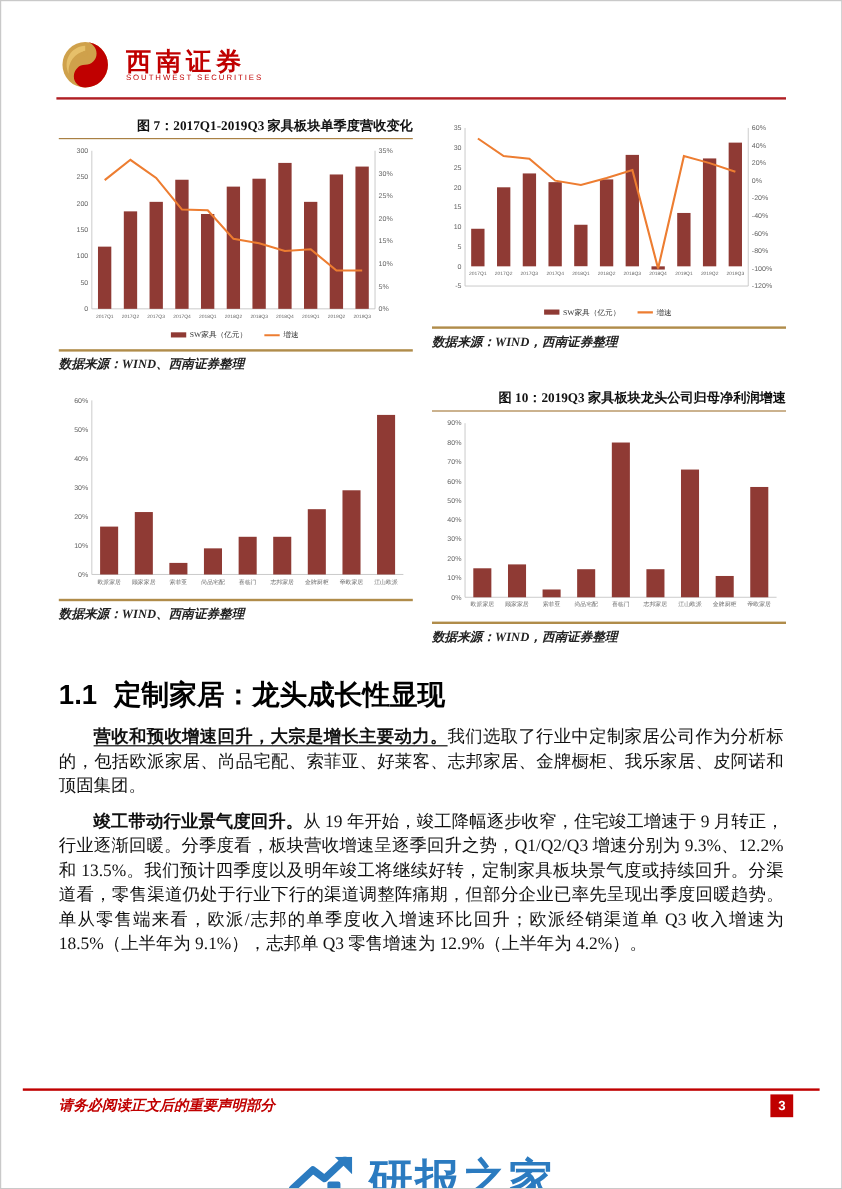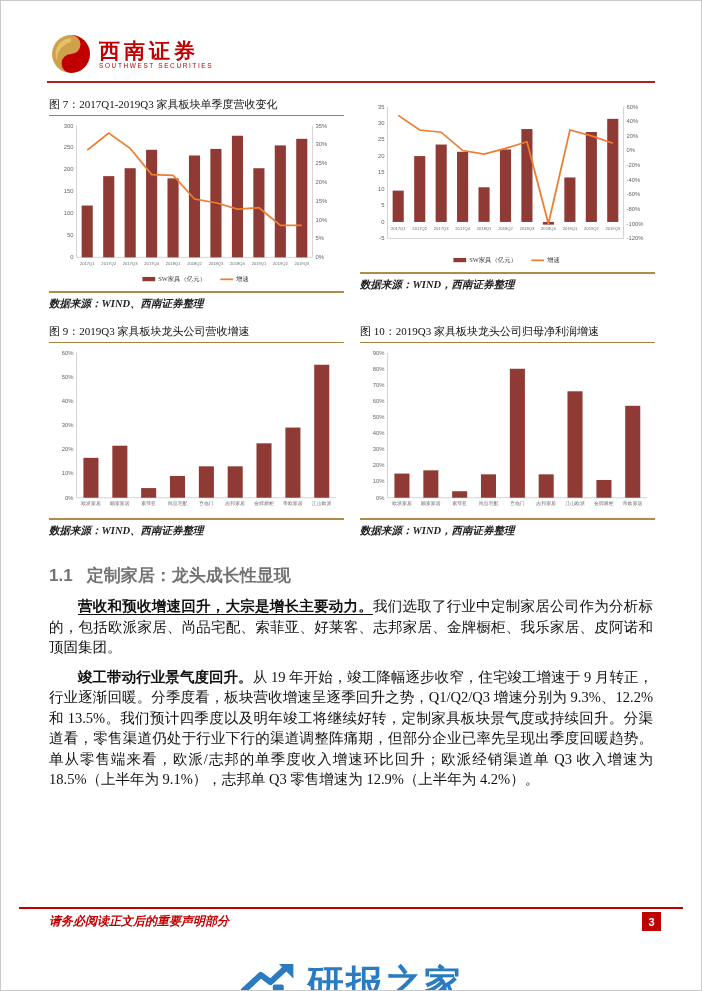--- a/index.html
+++ b/index.html
@@ -1,35 +1,35 @@
 <!DOCTYPE html>
 <html><head>
 <meta charset="utf-8">
 <style>
   html,body{margin:0;padding:0;background:#fff;}
   .page{position:relative;width:700px;height:989px;border:1px solid #c9c9c9;background:#fff;overflow:hidden;font-family:"Liberation Serif",serif;color:#1a1a1a;}
   
   .header{display:flex;justify-content:space-between;align-items:flex-end;margin:33px 46px 0 50px;}
-  .logo{display:flex;align-items:center;gap:8px;}
+  .logo{display:flex;align-items:center;gap:14px;}
   .logo svg{display:block;}
   .brand-cn{color:#c00000;font-weight:bold;font-size:21px;letter-spacing:4px;line-height:22px;font-family:"Liberation Serif",serif;}
   .brand-en{color:#c00000;font-size:6.5px;letter-spacing:1.6px;font-family:"Liberation Sans",sans-serif;}
   .doc-title{font-size:13.5px;font-weight:bold;margin-bottom:1px;}
   .header-rule{margin:7px 46px 0 46px;border-top:2px solid #b01f24;}
   
   .figures{display:grid;grid-template-columns:1fr 1fr;column-gap:16px;row-gap:13px;margin:14px 46px 0 48px;}
-  .fig-title{font-size:11px;font-weight:normal;color:#111;padding-bottom:3px;border-bottom:1px solid #a98044;}
+  .fig-title{font-size:11px;font-weight:bold;color:#111;padding-bottom:3px;border-bottom:1px solid #a98044;text-align:right;}
   .fig svg.chart{width:100%;height:168px;display:block;margin-top:2px;}
   .fig-source{border-top:2px solid #b08c4a;margin-top:5px;padding-top:4px;font-size:10.5px;font-weight:bold;font-style:italic;color:#222;}
   .tick{font-size:6px;fill:#666;font-family:"Liberation Sans",sans-serif;}
   .xtick{fill:#666;font-family:"Liberation Sans",sans-serif;}
   .ltext{font-size:6.5px;fill:#333;font-family:"Liberation Serif",serif;}
   .ax{stroke:#bfbfbf;stroke-width:0.7;}
   
-  .section-heading{margin:26px 48px 0 48px;font-size:17px;font-weight:bold;color:#737373;}
+  .section-heading{margin:26px 48px 0 48px;font-size:23px;font-weight:bold;color:#000000;}
   .section-heading .num{margin-right:14px;font-family:"Liberation Sans",sans-serif;}
   .para{margin:9px 48px 0 48px;font-size:14.5px;line-height:20.5px;text-align:justify;text-indent:2em;color:#111;}
   .lead{font-weight:bold;}
   .lead.underline{text-decoration:underline;text-underline-offset:3px;font-family:Liberation Serif, serif;}
   
   .footer-rule{position:absolute;left:18px;right:18px;top:906px;border-top:2px solid #c00000;}
   .disclaimer{position:absolute;left:48px;top:912px;color:#c00000;font-size:12px;font-weight:bold;font-style:italic;}
   .page-badge{position:absolute;right:40px;top:911px;width:19px;height:19px;background:#c00000;color:#fff;font-size:11px;font-weight:bold;display:flex;align-items:center;justify-content:center;font-family:"Liberation Sans",sans-serif;}
   
   .watermark{position:absolute;left:0;right:0;top:963px;display:flex;justify-content:center;align-items:center;gap:10px;}
@@ -161,21 +161,20 @@
           <text x="235.3" y="136.8" text-anchor="middle" class="xtick" font-size="4.2">2019Q2</text>
           <text x="257.1" y="136.8" text-anchor="middle" class="xtick" font-size="4.2">2019Q3</text>
           <rect x="95.0" y="166.5" width="13" height="4.5" fill="#8f3a34"></rect>
           <text x="111.0" y="171" class="ltext">SW家具（亿元）</text>
           <line x1="174.2" y1="169" x2="187.2" y2="169" stroke="#ed7d31" stroke-width="1.8"></line>
           <text x="190.2" y="171" class="ltext">增速</text>
         </svg>
       <div class="fig-source">数据来源：WIND，西南证券整理</div>
     </div>
     <div class="fig">
-      <div class="fig-title">图 9：2019Q3 家具板块龙头公司营收增速</div>
       <svg class="chart" viewBox="0 0 300 176" preserveAspectRatio="none">
           <text x="25" y="162.0" text-anchor="end" class="tick">0%</text>
           <text x="25" y="136.7" text-anchor="end" class="tick">10%</text>
           <text x="25" y="111.3" text-anchor="end" class="tick">20%</text>
           <text x="25" y="86.0" text-anchor="end" class="tick">30%</text>
           <text x="25" y="60.7" text-anchor="end" class="tick">40%</text>
           <text x="25" y="35.3" text-anchor="end" class="tick">50%</text>
           <text x="25" y="10.0" text-anchor="end" class="tick">60%</text>
           <line x1="28" y1="8" x2="28" y2="160" class="ax"></line>
           <line x1="28" y1="160" x2="292" y2="160" class="ax"></line>

